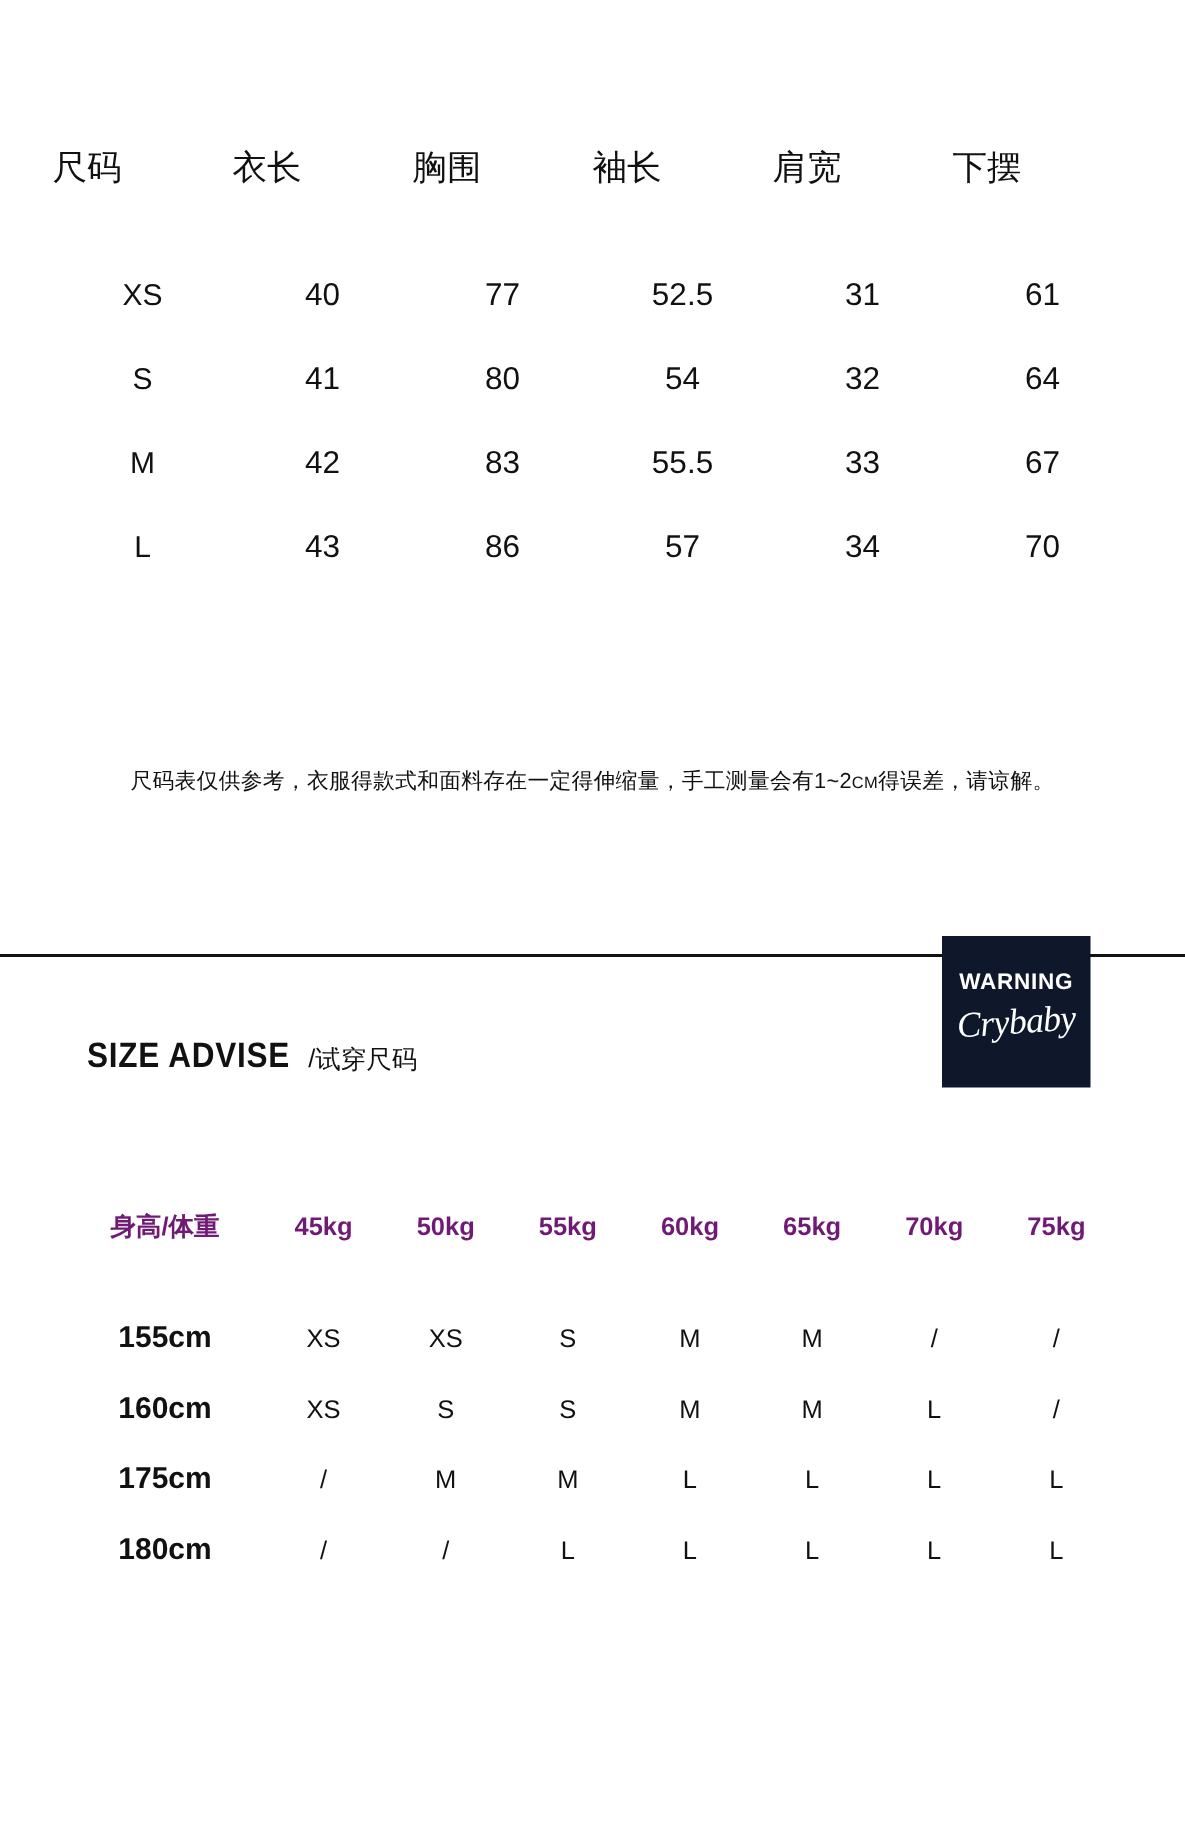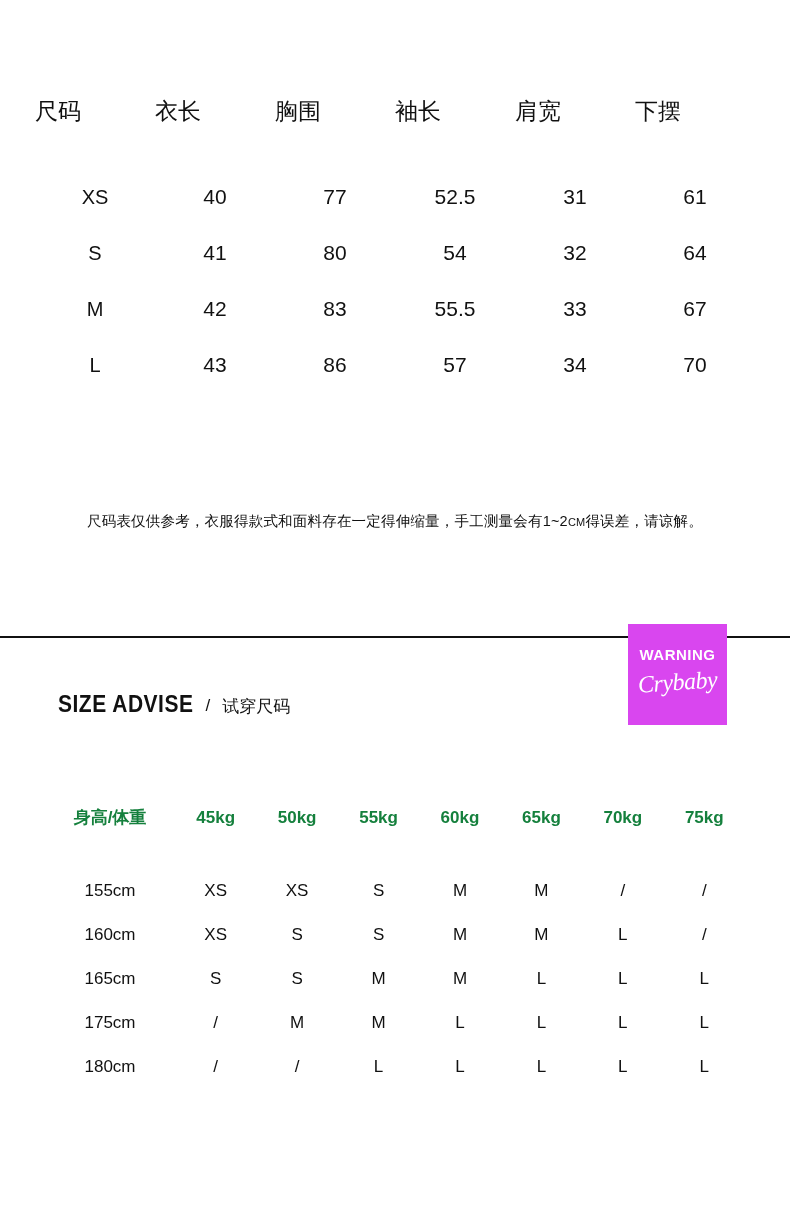--- a/index.html
+++ b/index.html
@@ -72,21 +72,21 @@
     background: #111111;
   }
 
   
   .warning-badge {
     position: absolute;
     left: 628px;
     top: 624px;
     width: 99px;
     height: 101px;
-    background: #d946ef;
+    background: #0f172a;
     color: #ffffff;
     text-align: center;
   }
   .warning-badge .wtext {
     font-size: 15px;
     font-weight: bold;
     letter-spacing: 0.5px;
     margin-top: 22px;
     font-family: "Liberation Sans", sans-serif;
   }
@@ -117,21 +117,21 @@
     transform-origin: left bottom;
     color: #111;
   }
   .advise-head .slash {
     font-size: 17px;
     margin-left: 12px;
     color: #111;
   }
   .advise-head .cn {
     font-size: 17px;
-    margin-left: 12px;
+    margin-left: 0;
     color: #111;
   }
 
   
   .advise-table-wrap {
     position: absolute;
     left: 0;
     top: 806px;
     width: 790px;
   }
@@ -139,34 +139,34 @@
     width: 700px;
     margin: 0 auto;
     border-collapse: collapse;
     table-layout: fixed;
   }
   .advise-table-wrap th {
     font-size: 17px;
     font-weight: bold;
     text-align: center;
     padding: 0 0 40px 0;
-    color: #15803d;
+    color: #701a75;
   }
   .advise-table-wrap th.rowhead {
     width: 130px;
   }
   .advise-table-wrap td {
     font-size: 17px;
     text-align: center;
     padding: 12px 0;
     color: #111;
   }
   .advise-table-wrap td.rowhead {
-    font-weight: normal;
-    font-size: 17px;
+    font-weight: bold;
+    font-size: 20px;
   }
 </style>
 </head>
 <body>
 
 <div class="size-chart">
   <table>
     <thead>
       <tr>
         <th>尺码</th>
@@ -260,30 +260,20 @@
         <td class="rowhead">160cm</td>
         <td>XS</td>
         <td>S</td>
         <td>S</td>
         <td>M</td>
         <td>M</td>
         <td>L</td>
         <td>/</td>
       </tr>
       <tr>
-        <td class="rowhead">165cm</td>
-        <td>S</td>
-        <td>S</td>
-        <td>M</td>
-        <td>M</td>
-        <td>L</td>
-        <td>L</td>
-        <td>L</td>
-      </tr>
-      <tr>
         <td class="rowhead">175cm</td>
         <td>/</td>
         <td>M</td>
         <td>M</td>
         <td>L</td>
         <td>L</td>
         <td>L</td>
         <td>L</td>
       </tr>
       <tr>

